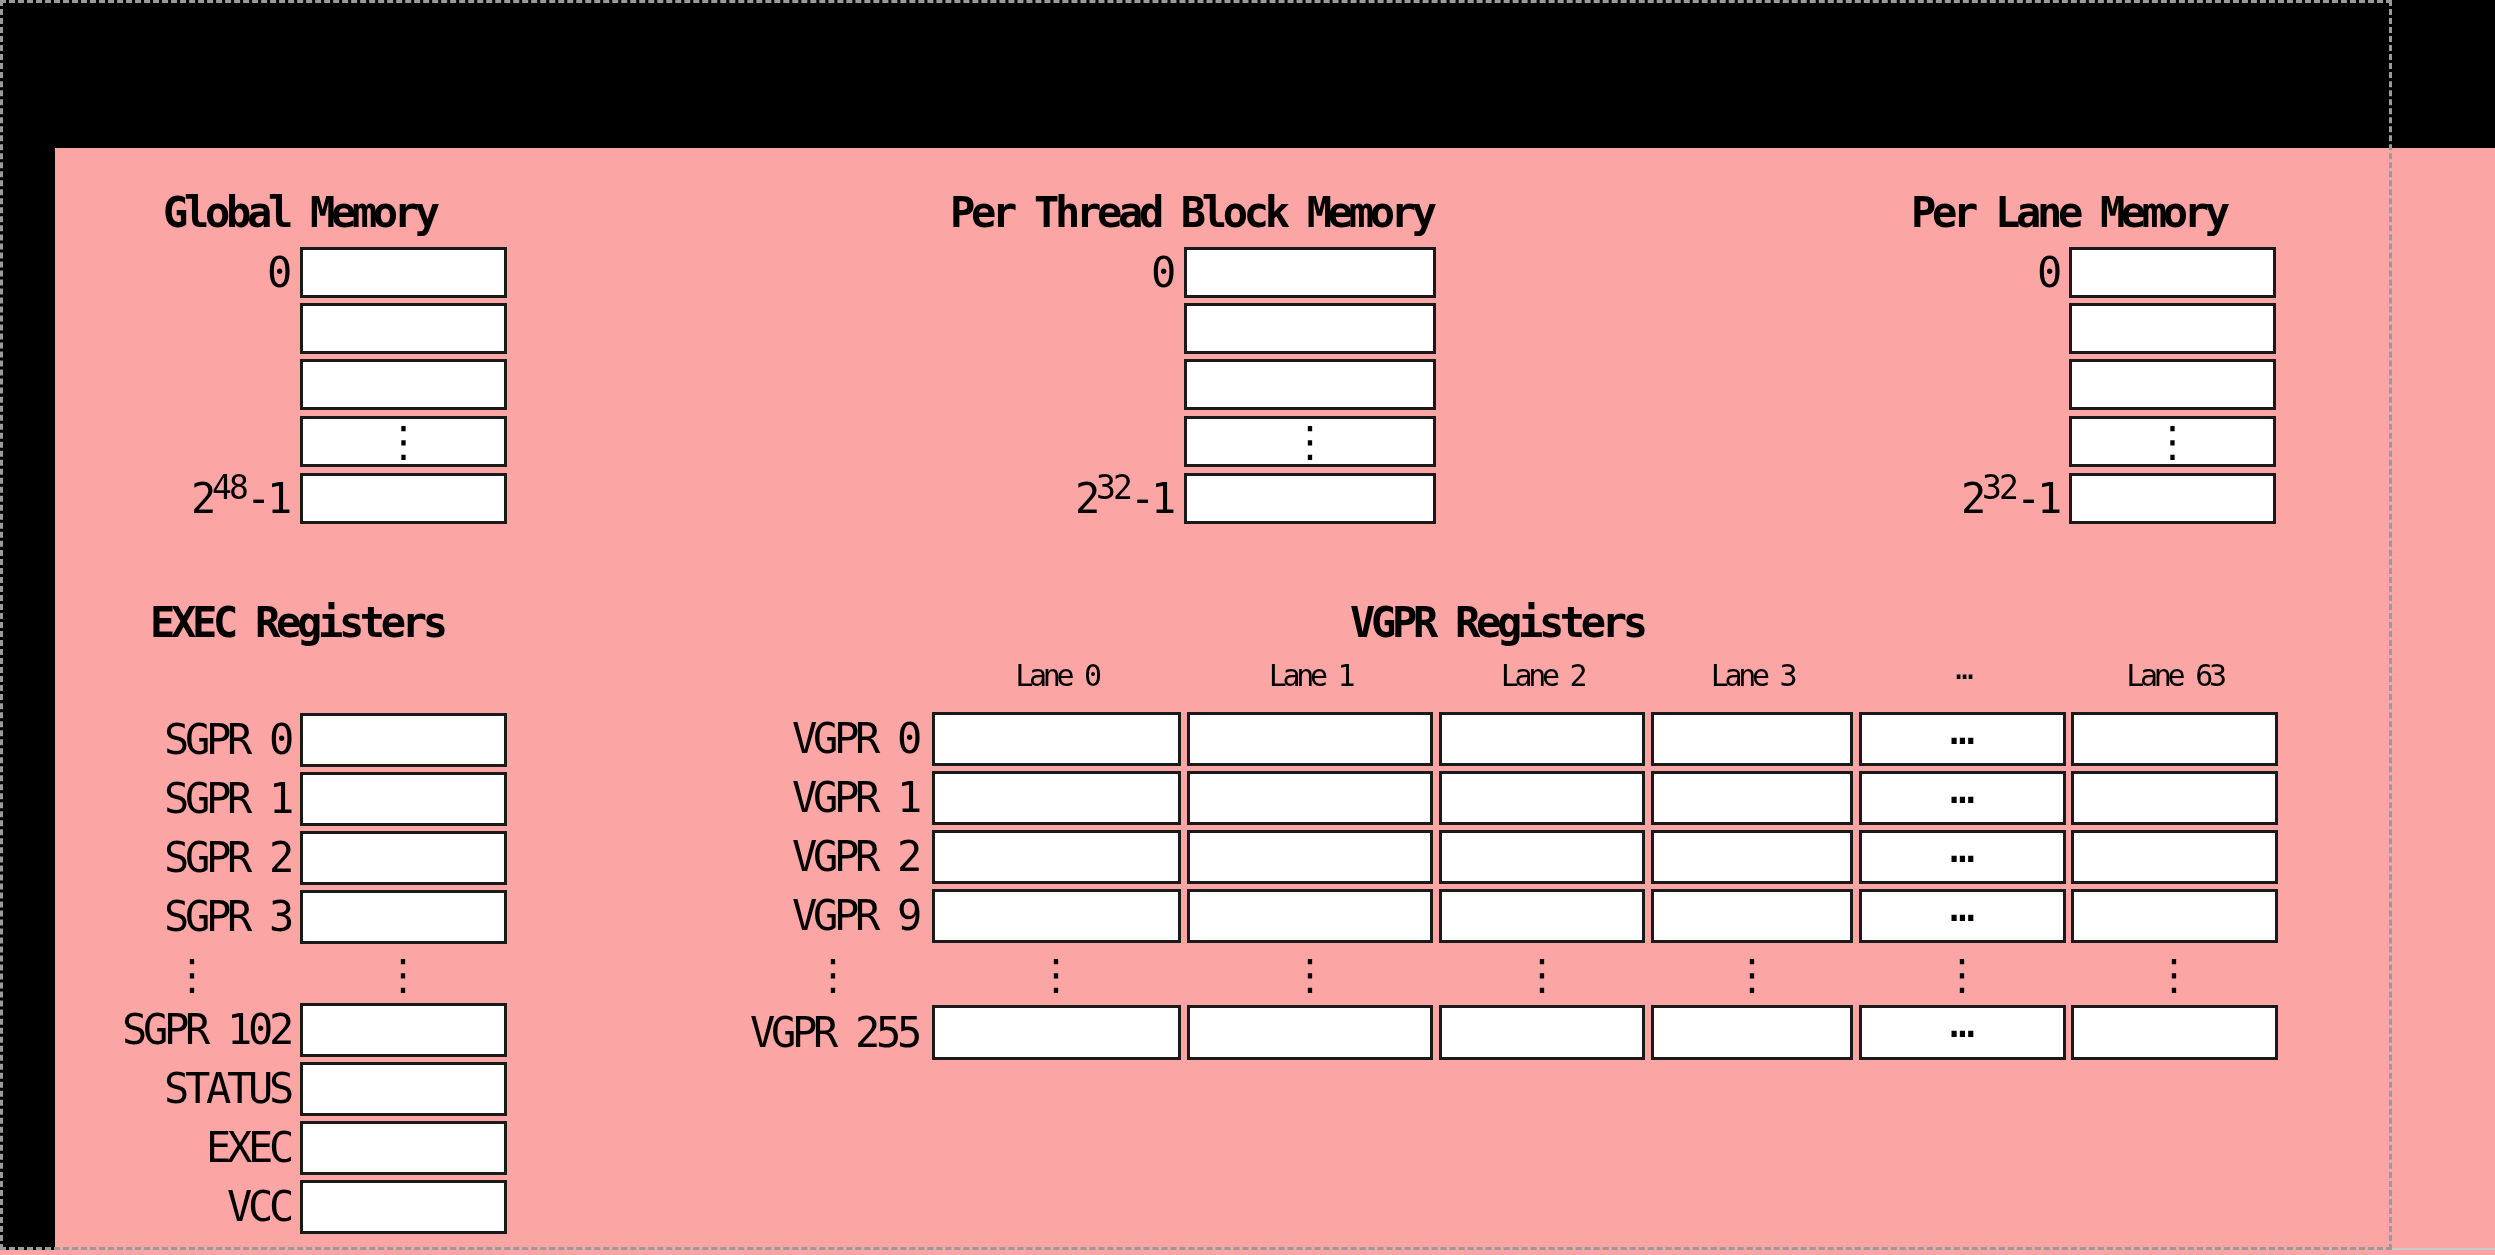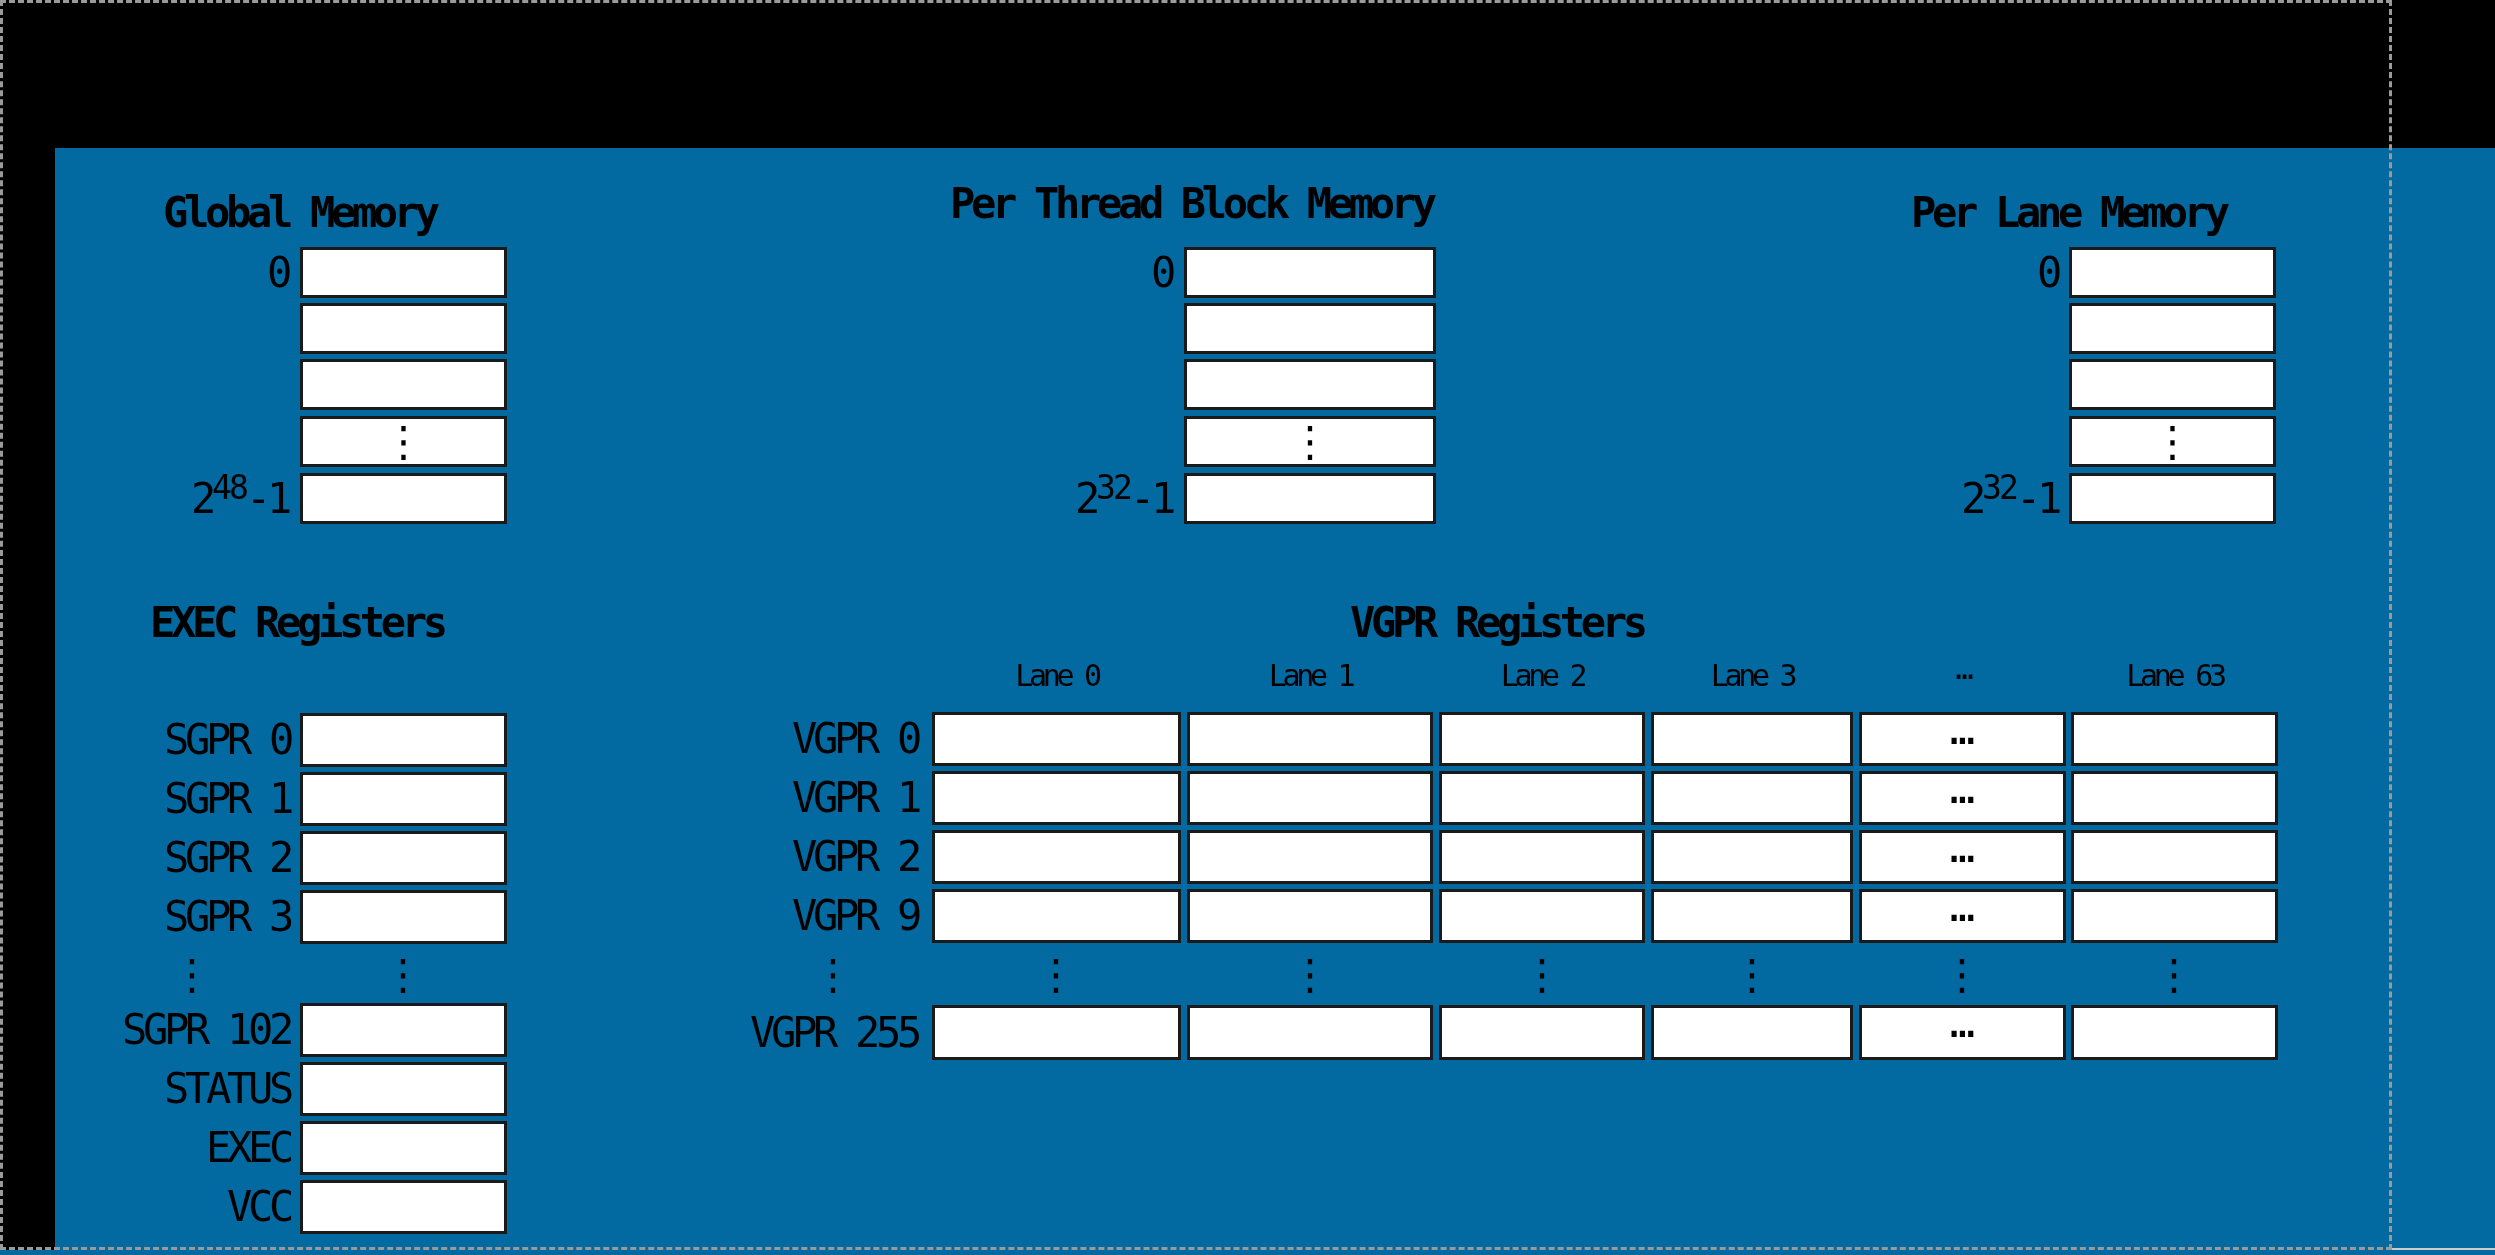--- a/index.html
+++ b/index.html
@@ -1,16 +1,16 @@
 <!DOCTYPE html>
 <html><head>
 <meta charset="utf-8">
 <style>
   html,body{margin:0;padding:0;background:#fff;}
-  .canvas{position:relative;width:2495px;height:1255px;background:#0369a1;overflow:hidden;
+  .canvas{position:relative;width:2495px;height:1255px;background:#fca5a5;overflow:hidden;
           font-family:"DejaVu Sans Mono",monospace;color:#000;}
   .abs{position:absolute;}
   .bar{position:absolute;background:#000;z-index:1;}
   .topbar{left:0;top:0;width:2495px;height:148px;}
   .leftbar{left:0;top:0;width:55px;height:1250px;}
   .content{position:absolute;left:0;top:0;width:2495px;height:1255px;z-index:2;}
   .dashed-frame{position:absolute;left:0;top:0;width:2392px;height:1250px;box-sizing:border-box;
                 border:3px dashed #9a9a9a;z-index:4;pointer-events:none;}
   .br-line{position:absolute;left:2392px;top:1248px;width:103px;height:0;
            border-top:2px solid #cccccc;z-index:4;}
@@ -25,21 +25,21 @@
 </style>
 </head>
 <body>
 
 <div class="canvas">
   <div class="bar topbar"></div>
   <div class="bar leftbar"></div>
 
   <div class="content">
     <div class="lbl title abs" style="left:163px;top:191px">Global Memory</div>
-    <div class="lbl title abs" style="left:950px;top:182px">Per Thread Block Memory</div>
+    <div class="lbl title abs" style="left:950px;top:191px">Per Thread Block Memory</div>
     <div class="lbl title abs" style="left:1911px;top:191px">Per Lane Memory</div>
     <div class="lbl title abs" style="left:150px;top:601px">EXEC Registers</div>
     <div class="lbl title abs" style="left:1350px;top:601px">VGPR Registers</div>
     <div id="built">
         <div class="box cellTxt" style="left: 300px; top: 247px; width: 207px; height: 51px;"></div>
         <div class="box cellTxt" style="left: 300px; top: 303px; width: 207px; height: 51px;"></div>
         <div class="box cellTxt" style="left: 300px; top: 359px; width: 207px; height: 51px;"></div>
         <div class="box cellTxt dots" style="left: 300px; top: 416px; width: 207px; height: 51px;">⋮</div>
         <div class="box cellTxt" style="left: 300px; top: 473px; width: 207px; height: 51px;"></div>
         <div class="rlab" style="left: -112px; top: 247px; width: 400px; line-height: 51px;">0</div>

